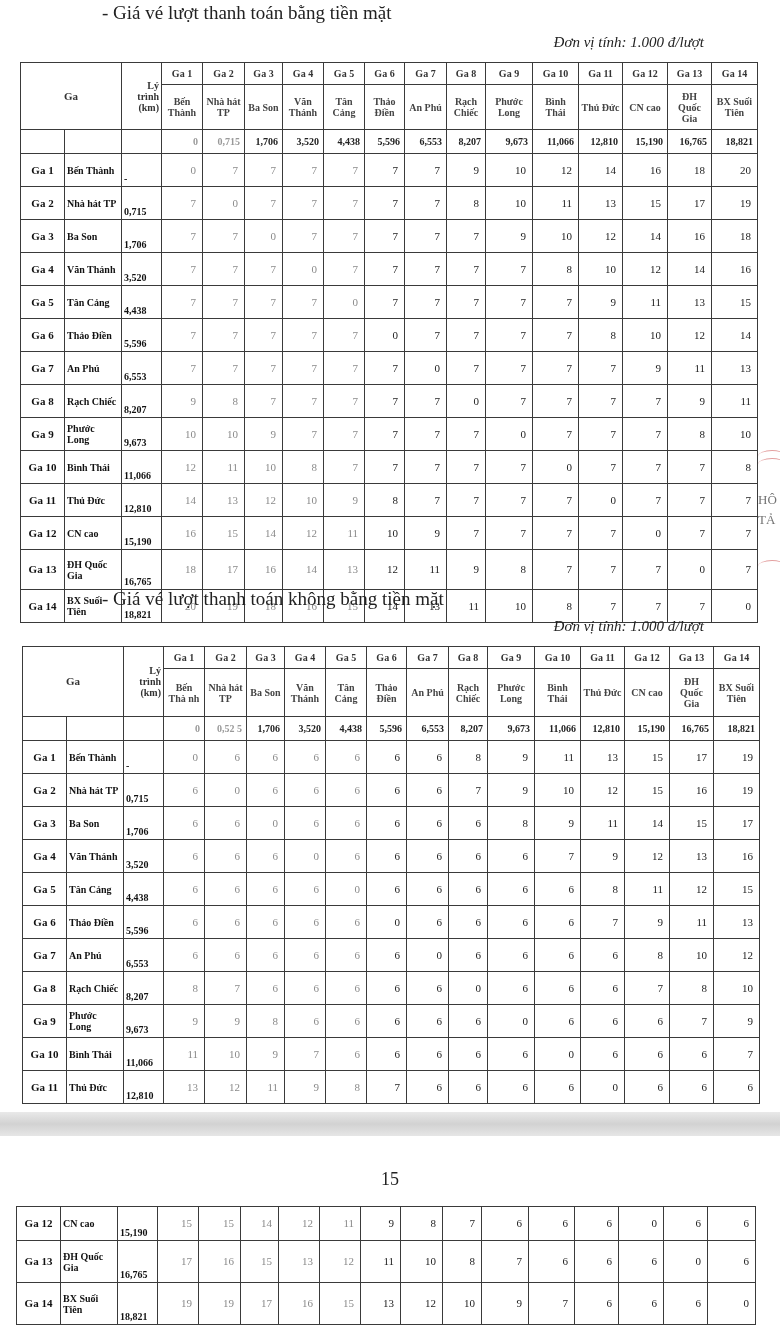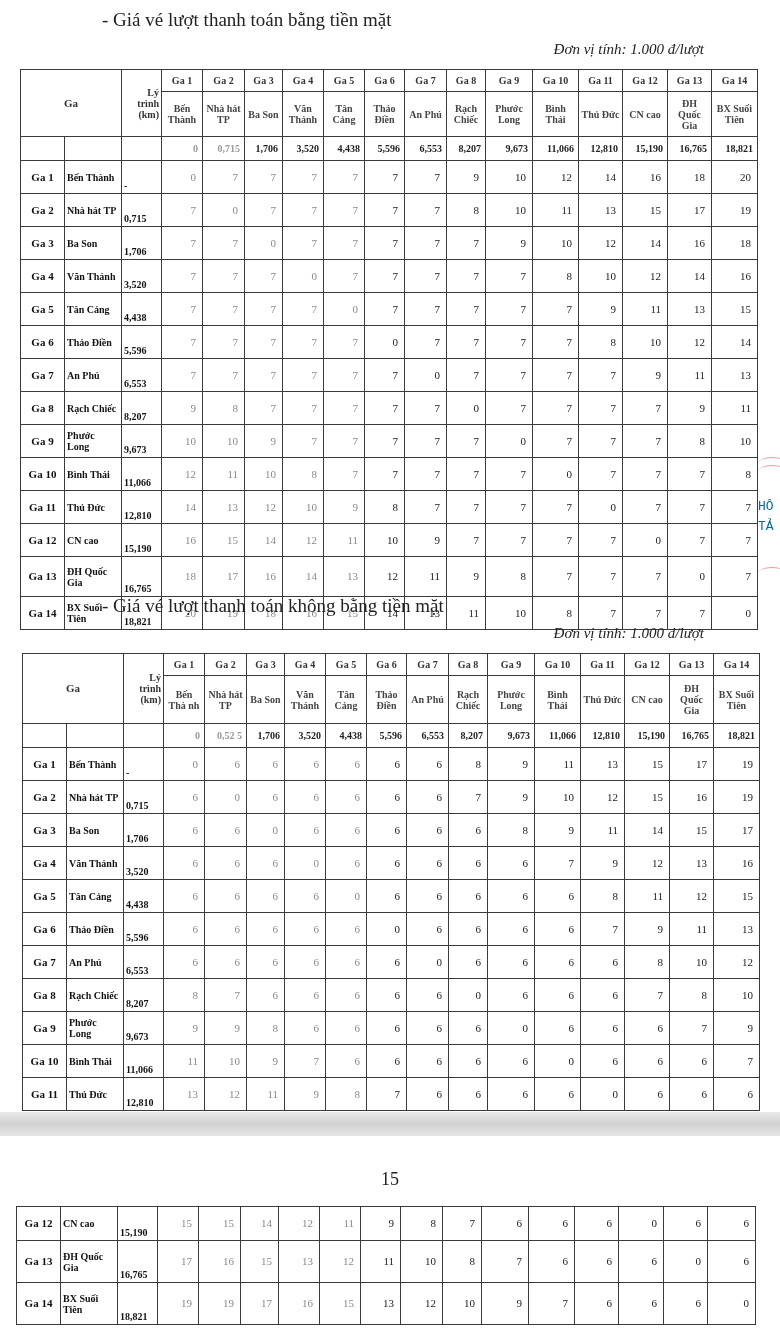--- a/index.html
+++ b/index.html
@@ -3,21 +3,21 @@
 <meta charset="utf-8">
 <style>
   html, body { margin:0; padding:0; }
   body {
     width:780px; height:1336px; overflow:hidden; position:relative;
     background:#ffffff;
     font-family:"Liberation Serif", "DejaVu Serif", serif;
     color:#1a1a1a;
   }
   .page { position:absolute; left:0; width:780px; background:#fff; }
-  .page1 { top:7px; height:1112px; }
+  .page1 { top:0; height:1112px; }
   .gap { position:absolute; left:0; top:1112px; width:780px; height:24px;
          background:linear-gradient(#e9e9e9,#d2d2d2 50%,#e6e6e6); }
   .page2 { top:1136px; height:200px; }
 
   .section-title { position:absolute; left:102px; font-size:19px; color:#222; white-space:nowrap; }
   .unit { position:absolute; right:76px; font-size:15px; font-style:italic; color:#222; white-space:nowrap; }
 
   table.fare { position:absolute; border-collapse:collapse; table-layout:fixed; }
   table.fare td, table.fare th {
     border:1px solid #3a3a3a; padding:0 2px; text-align:center; vertical-align:middle;
@@ -27,21 +27,21 @@
   table.fare th.sub { font-weight:bold; color:#444; }
   table.fare td.code { font-weight:bold; font-size:11px; color:#111; }
   table.fare td.name { text-align:left; font-weight:bold; font-size:10px; color:#111; }
   table.fare td.km { text-align:left; vertical-align:bottom; font-weight:bold; color:#111; font-size:10px; padding-bottom:2px;}
   table.fare td.v { font-weight:normal; font-size:11px; color:#222; text-align:right; padding-right:6px; }
   table.fare td.v.faint { color:#8a8a8a; }
   table.fare td.dist { font-size:10px; font-weight:bold; color:#222; text-align:right; padding-right:4px; }
   table.fare td.dist.faint { color:#999; }
 
   .pagenum { position:absolute; left:0; width:780px; top:33px; text-align:center; font-size:18px; color:#222; }
-  .stamp { position:absolute; left:752px; top:450px; width:28px; height:140px; color:#0369a1; font-size:13px; font-family:Liberation Mono, monospace; }
+  .stamp { position:absolute; left:752px; top:450px; width:28px; height:140px; color:#737373; font-size:13px; font-family:Liberation Serif, serif; }
   .stamp .arc { position:absolute; left:6px; width:28px; height:12px; border-top:1px solid #e3a0a0; border-radius:50%; }
 </style>
 </head>
 <body>
 
 <div class="page page1">
   <div class="section-title" style="top:2px;">- Giá  vé lượt thanh toán bằng tiền mặt</div>
   <div class="unit" style="top:34px;">Đơn vị tính: 1.000 đ/lượt</div>
 
   <table class="fare" id="t1" style="left:20px; top:62px; width:738px;">

